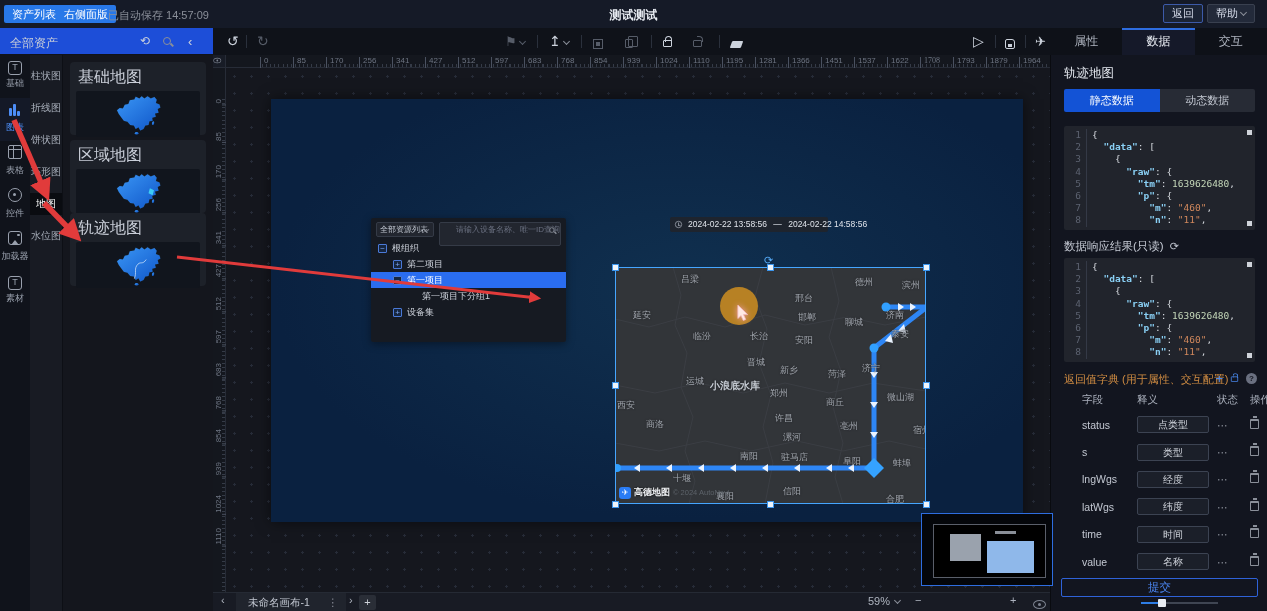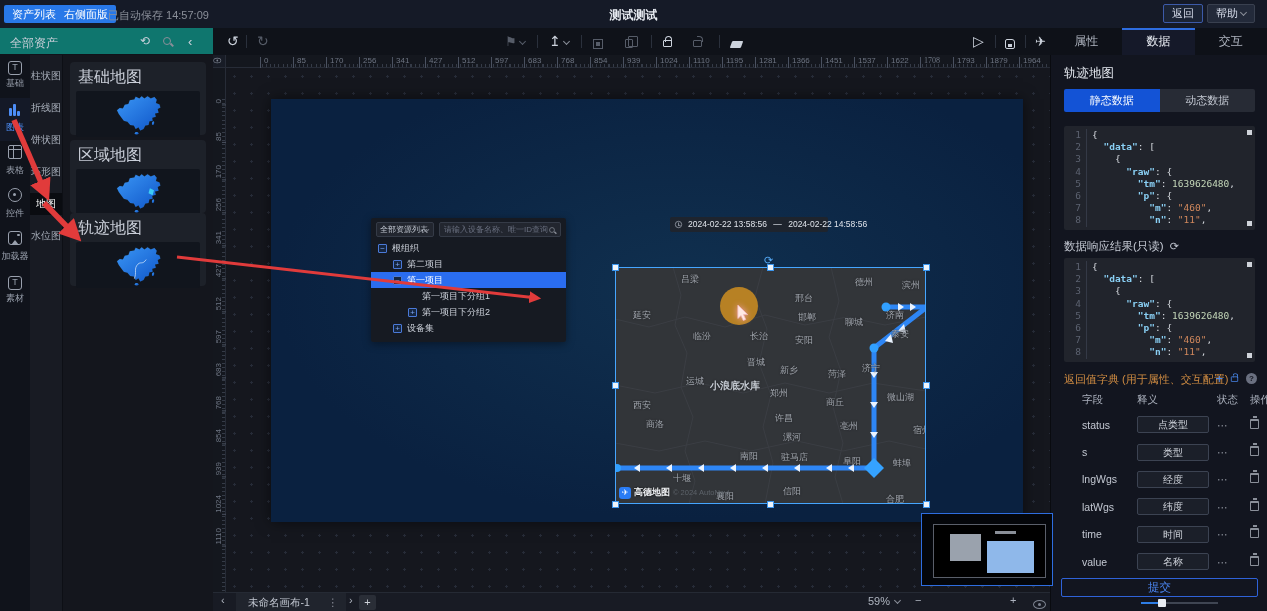--- a/index.html
+++ b/index.html
@@ -15,21 +15,21 @@
   .bluebtn { position:absolute; top:5px; height:18px; background:#2878e8; color:#fff; border:0;
     border-radius:2px; font-size:11px; padding:0 8px; font-family:inherit; cursor:pointer; }
   .autosave { position:absolute; left:108px; top:8px; font-size:11px; color:#8a8f99; }
   .doc-title { position:absolute; left:0; right:0; top:7px; text-align:center; color:#e8ecf2; font-size:12px; font-weight:bold; }
   .back-btn { position:absolute; right:64px; top:4px; width:40px; height:19px; background:#1b2435;
     border:1px solid #3c5franchise; border:1px solid #3c5aa8; color:#d6dcea; border-radius:2px; font-size:11px; font-family:inherit; }
   .help-btn { position:absolute; right:12px; top:4px; width:48px; height:19px; background:#232a3a;
     border:1px solid #39404f; color:#d6dcea; border-radius:2px; font-size:11px; font-family:inherit; }
 
   
-  .asset-hdr { position:absolute; left:0; top:28px; width:213px; height:27px; background:#0f766e; border-bottom:1px solid #10131a; }
+  .asset-hdr { position:absolute; left:0; top:28px; width:213px; height:27px; background:#1d4ed8; border-bottom:1px solid #10131a; }
   .asset-hdr .ttl { position:absolute; left:10px; top:7px; font-size:12px; color:#c9ced8; }
   .toolbar { position:absolute; left:213px; top:28px; width:837px; height:27px; background:#0f1219; }
   .rtabs { position:absolute; left:1050px; top:28px; width:217px; height:27px; background:#0e1118; display:flex; }
   .rtab { flex:1; text-align:center; line-height:27px; font-size:12px; color:#aeb4bf; cursor:pointer; position:relative; }
   .rtab.active { background:#151929; color:#e9edf3; }
   .rtab.active::before { content:""; position:absolute; left:0; top:0; right:0; height:2px; background:#2e6de0; }
 
   .tico { position:absolute; top:6px; font-size:13px; color:#ccd2dc; cursor:pointer; line-height:15px; }
   .tico.dim { color:#565c68; }
   .tdiv { position:absolute; top:7px; width:1px; height:13px; background:#2a303c; }
@@ -105,22 +105,22 @@
   .artboard { position:absolute; left:45px; top:31px; width:752px; height:423px;
      background:radial-gradient(ellipse at 55% 45%, #10304f 0%, #0b2隐340 60%, #0a1f38 100%);
      background:radial-gradient(ellipse at 55% 45%, #10304f 0%, #0a2140 70%); box-shadow:0 0 14px rgba(0,0,0,.55); }
 
   
   .treepanel { position:absolute; left:100px; top:119px; width:195px; height:124px; background:rgba(23,26,33,.97); border-radius:2px; box-shadow:0 2px 8px rgba(0,0,0,.4); }
   .tp-hdr { position:relative; height:22px; }
   .tp-dd { position:absolute; left:5px; top:4px; width:58px; height:15px; background:#22262f; border:1px solid #353b47; border-radius:2px;
      font-size:8px; color:#bfc5cf; line-height:13px; padding:0 3px; white-space:nowrap; overflow:hidden; }
   .tp-dd .caret { position:absolute; right:4px; top:4px; transform:rotate(45deg) scale(.8); }
-  .tp-search { position:absolute; left:68px; top:4px; width:122px; height:15px; background:#22262f; border:1px solid #353b47; border-radius:2px;
-     font-size:8px; color:#6a7080; line-height:13px; padding:0 14px 0 4px; white-space:nowrap; overflow:hidden; }
+  .tp-search { position:absolute; left:68px; top:4px; width:122px; height:24px; background:#22262f; border:1px solid #353b47; border-radius:2px;
+     font-size:8px; color:#6a7080; line-height:13px; padding:0 14px 0 16px; white-space:nowrap; overflow:hidden; }
   .tp-search .i-search { position:absolute; right:4px; top:3px; transform:scale(.7); }
   .trow { position:relative; height:16px; line-height:16px; font-size:9px; color:#cdd2db; white-space:nowrap; cursor:pointer; }
   .trow.sel { background:#2a6df0; color:#fff; }
   .texp { display:inline-block; width:9px; height:9px; border:1px solid #4a79d8; border-radius:1px; color:#7ba4f0; font-size:8px;
      line-height:7px; text-align:center; vertical-align:middle; margin-right:5px; background:#16263f; }
   .texp.none { visibility:hidden; border:0; background:none; }
 
   
   .datepill { position:absolute; left:399px; top:118px; width:158px; height:15px; background:rgba(32,36,44,.95); border-radius:2px;
      font-size:8.5px; color:#dfe3ea; line-height:15px; padding-left:18px; white-space:nowrap; }
@@ -360,21 +360,20 @@
         <div class="treepanel">
           <div class="tp-hdr">
             <div class="tp-dd"><span>全部资源列表</span><span class="caret"></span></div>
             <div class="tp-search"><span>请输入设备名称、唯一ID查询</span><span class="i-search"></span></div>
           </div>
           <div id="treeRows">
               <div class="trow" style="padding-left: 7px;"><span class="texp">−</span><span>根组织</span></div>
               <div class="trow" style="padding-left: 22px;"><span class="texp">+</span><span>第二项目</span></div>
               <div class="trow sel" style="padding-left: 22px;"><span class="texp">−</span><span>第一项目</span></div>
               <div class="trow" style="padding-left: 37px;"><span class="texp none">−</span><span>第一项目下分组1</span></div>
-              <div class="trow" style="padding-left: 37px;"><span class="texp">+</span><span>第一项目下分组2</span></div>
               <div class="trow" style="padding-left: 22px;"><span class="texp">+</span><span>设备集</span></div>
             </div>
         </div>
 
         <div class="datepill">
           <span class="i-clock"></span>
           <span>2024-02-22 13:58:56</span>
           <span style="margin:0 4px;">—</span>
           <span>2024-02-22 14:58:56</span>
         </div>
@@ -433,21 +432,21 @@
               <div class="mlabel" style="left: 180px; top: 67px;">安阳</div>
               <div class="mlabel" style="left: 132px; top: 89px;">晋城</div>
               <div class="mlabel" style="left: 165px; top: 97px;">新乡</div>
               <div class="mlabel" style="left: 213px; top: 101px;">菏泽</div>
               <div class="mlabel" style="left: 247px; top: 95px;">济宁</div>
               <div class="mlabel" style="left: 71px; top: 108px;">运城</div>
               <div class="mlabel big" style="left: 95px; top: 112px;">小浪底水库</div>
               <div class="mlabel" style="left: 155px; top: 120px;">郑州</div>
               <div class="mlabel" style="left: 272px; top: 124px;">微山湖</div>
               <div class="mlabel" style="left: 211px; top: 129px;">商丘</div>
-              <div class="mlabel" style="left: 2px; top: 132px; margin-left: 16px;">西安</div>
+              <div class="mlabel" style="left: 2px; top: 132px;">西安</div>
               <div class="mlabel" style="left: 160px; top: 145px;">许昌</div>
               <div class="mlabel" style="left: 31px; top: 151px;">商洛</div>
               <div class="mlabel" style="left: 225px; top: 153px;">亳州</div>
               <div class="mlabel" style="left: 298px; top: 157px;">宿州</div>
               <div class="mlabel" style="left: 168px; top: 164px;">漯河</div>
               <div class="mlabel" style="left: 125px; top: 183px;">南阳</div>
               <div class="mlabel" style="left: 166px; top: 184px;">驻马店</div>
               <div class="mlabel" style="left: 228px; top: 188px;">阜阳</div>
               <div class="mlabel" style="left: 278px; top: 190px;">蚌埠</div>
               <div class="mlabel" style="left: 58px; top: 205px;">十堰</div>

